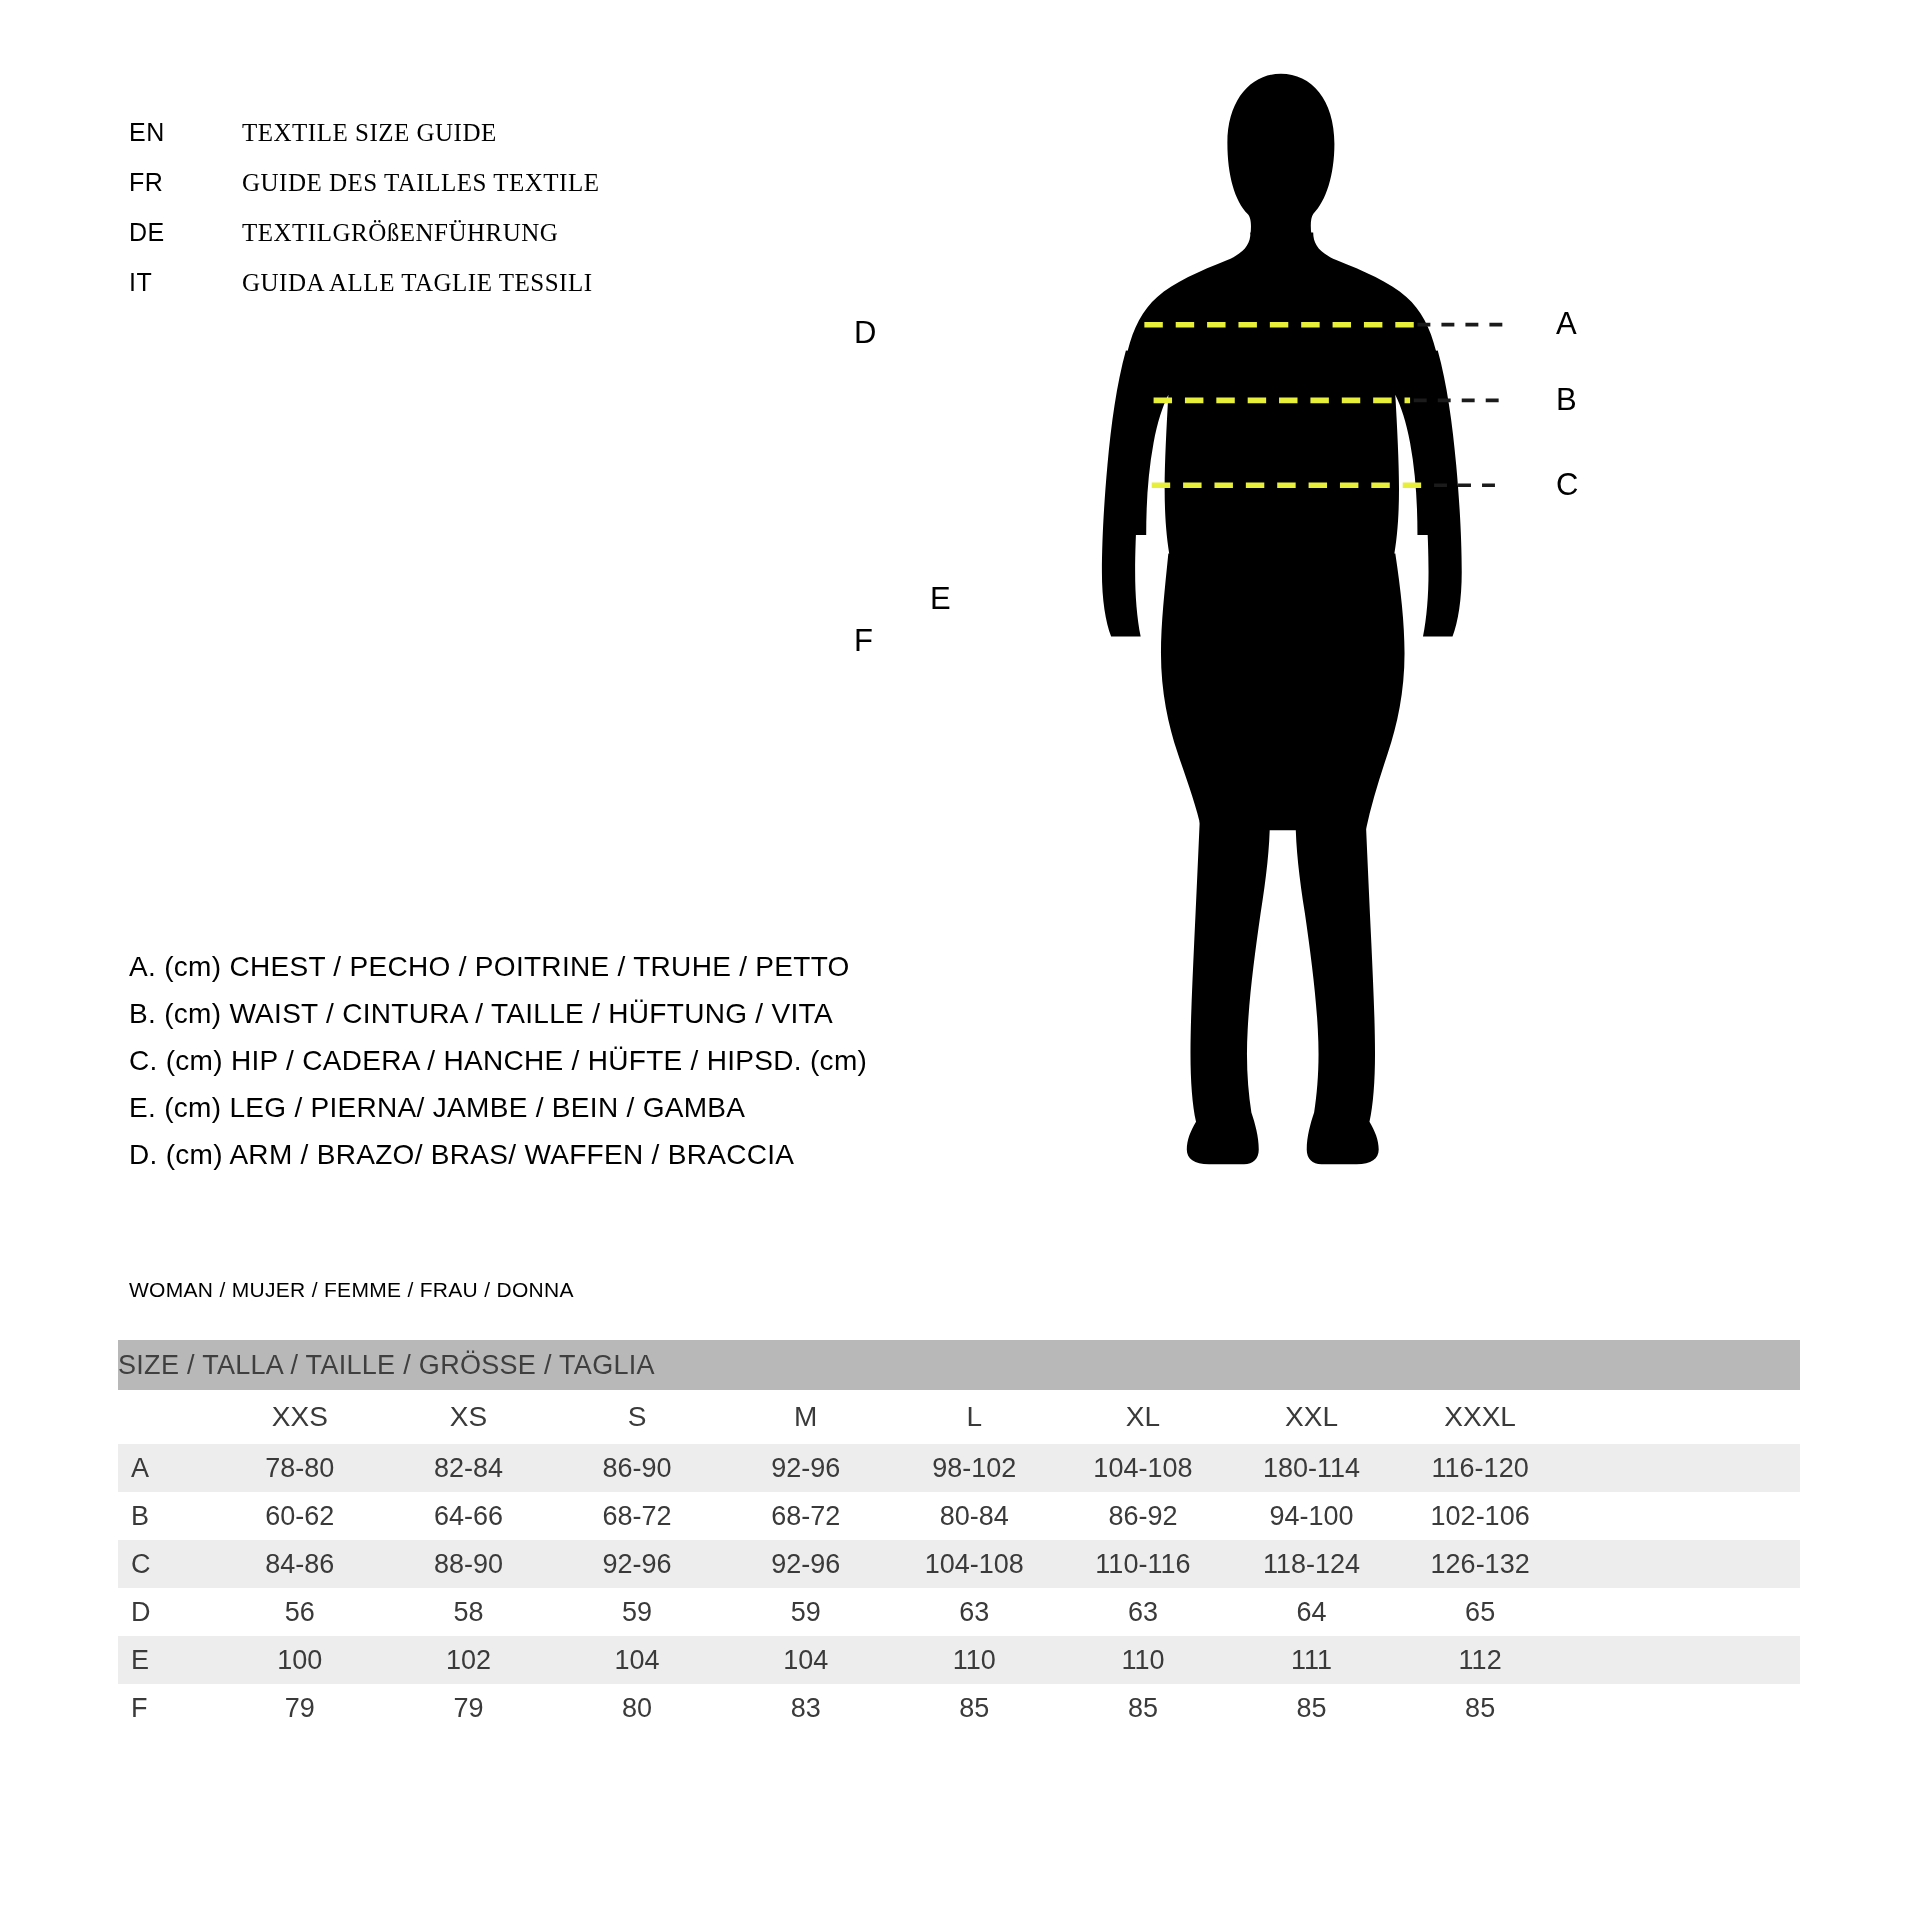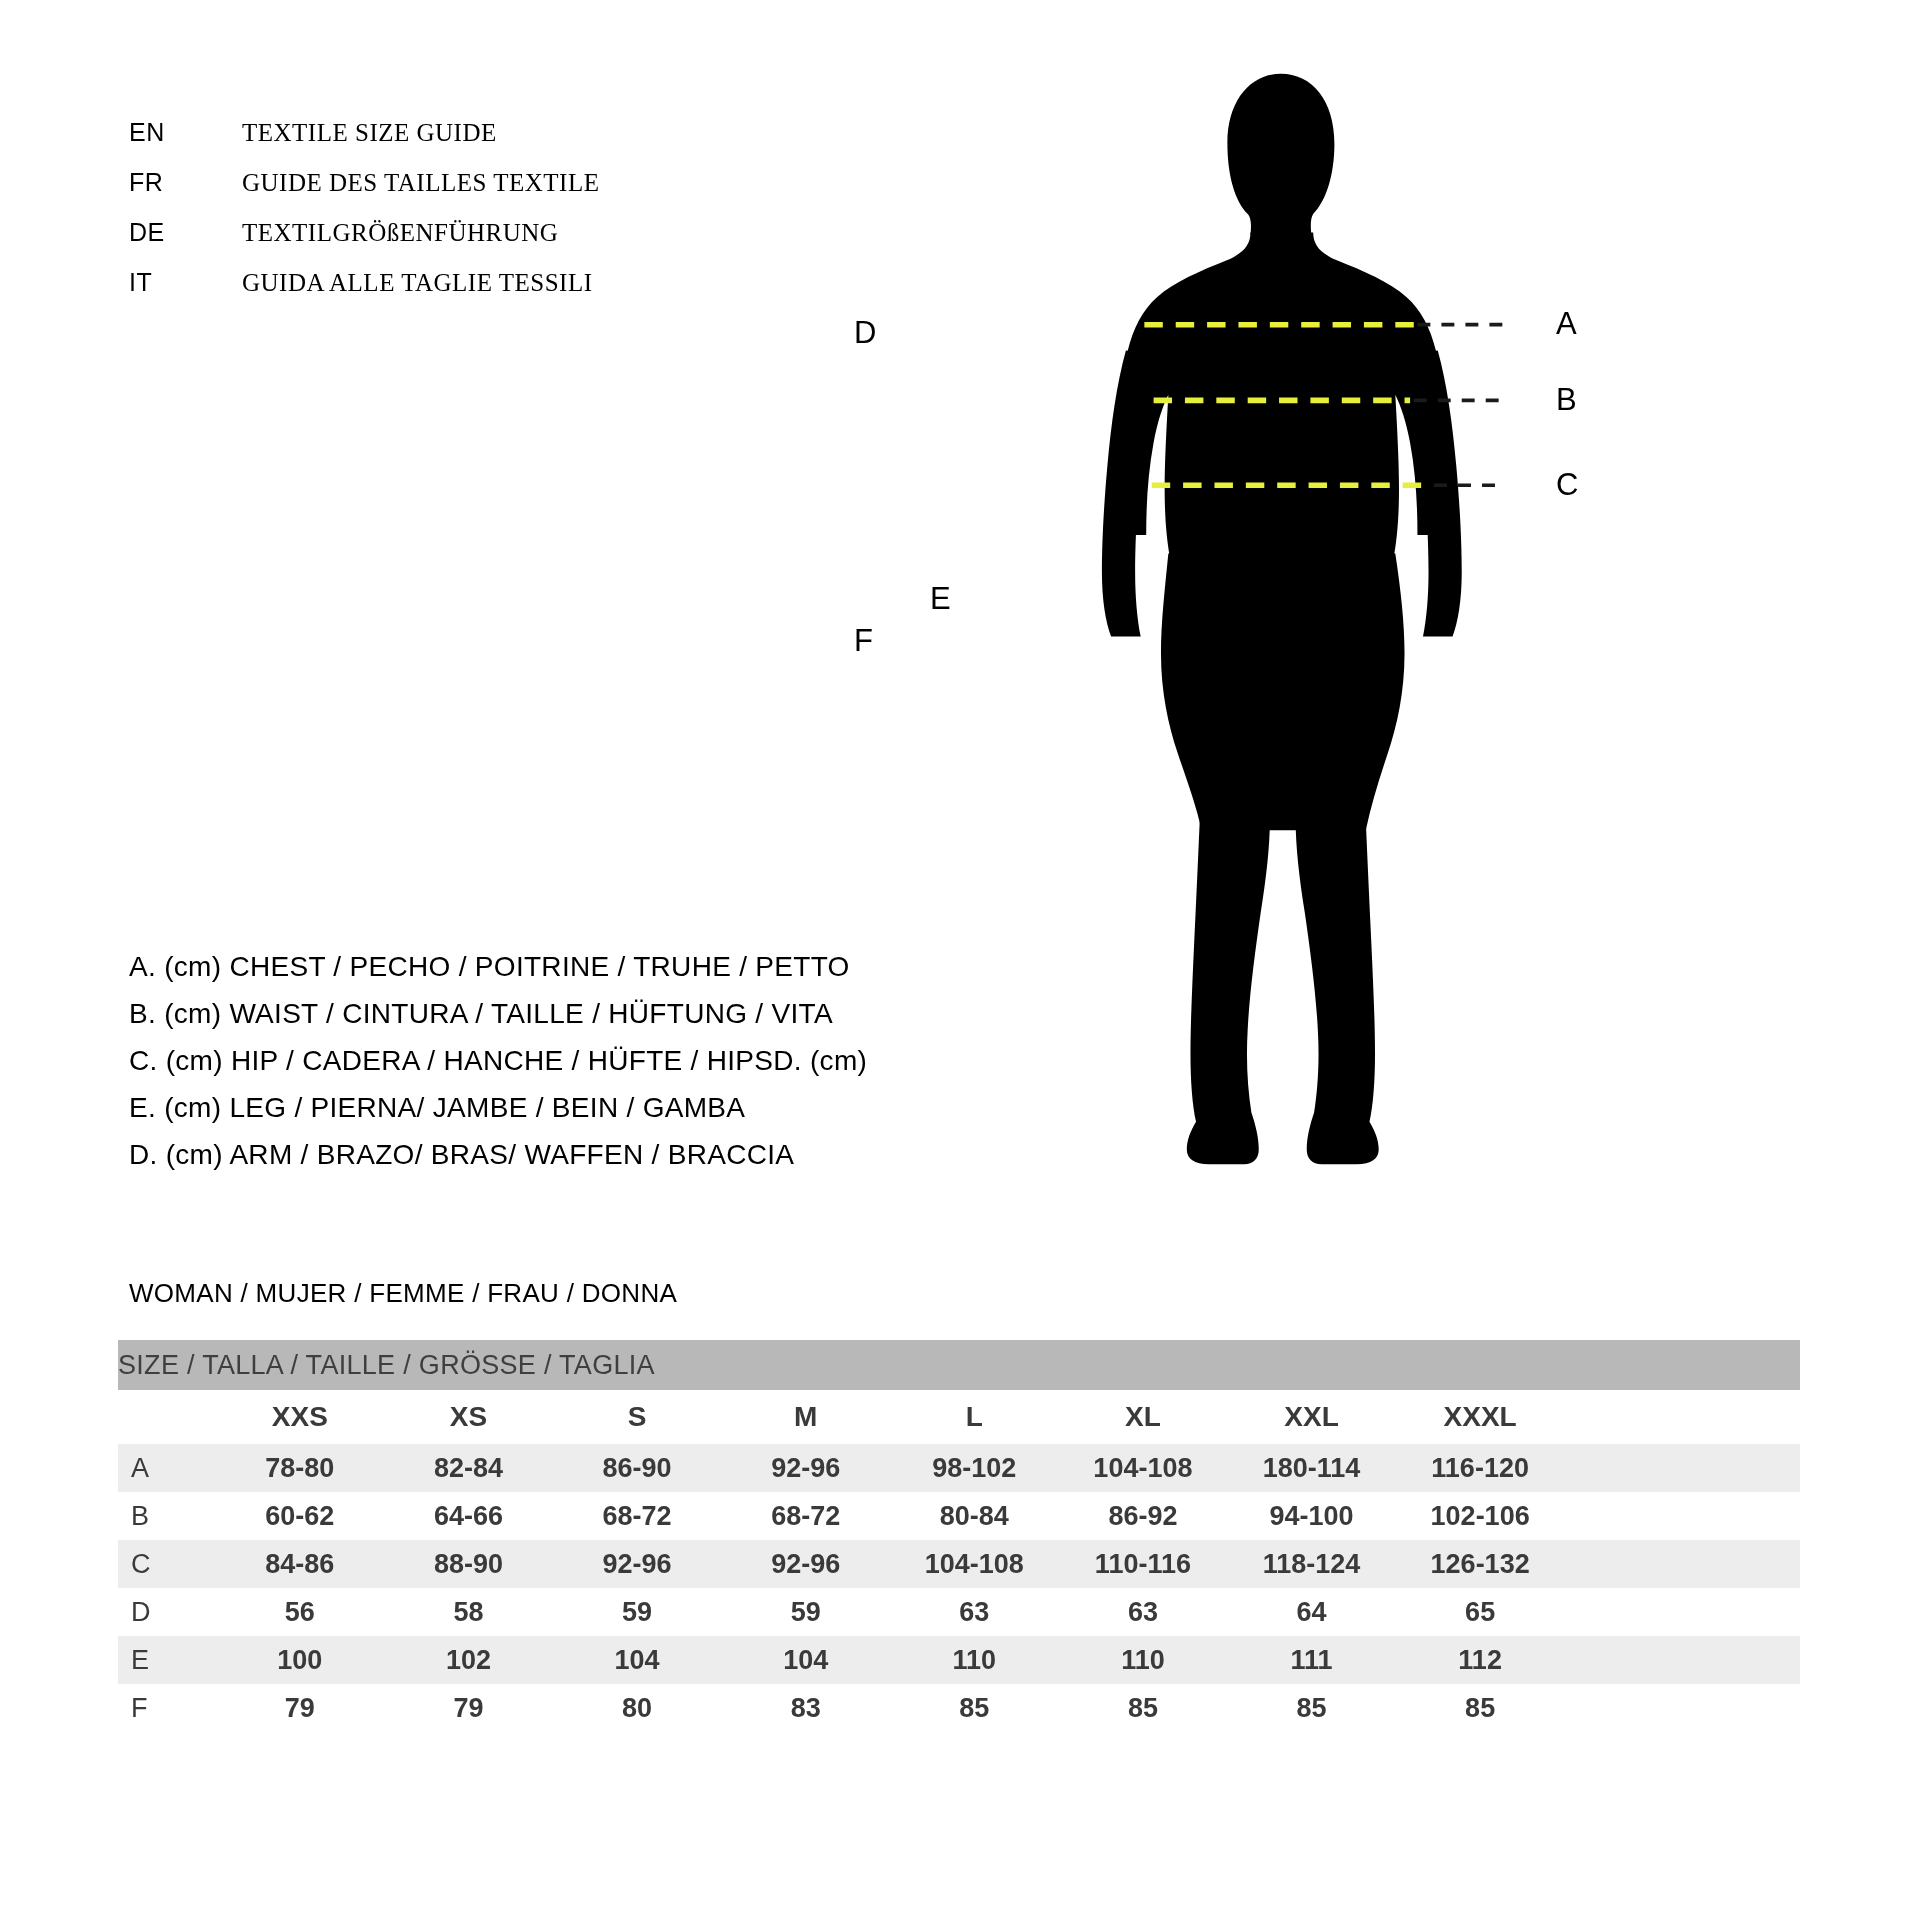--- a/index.html
+++ b/index.html
@@ -48,21 +48,21 @@
     height: 47px;
     font-size: 28px;
     white-space: nowrap;
     letter-spacing: 0.3px;
   }
 
   #subject-label {
     position: absolute;
     left: 129px;
     top: 1278px;
-    font-size: 26px;
+    font-size: 21px;
     letter-spacing: 0.3px;
     white-space: nowrap;
   }
 
   
   #size-table {
     position: absolute;
     left: 118px;
     top: 1340px;
     width: 1682px;
@@ -88,21 +88,20 @@
     background: #ffffff;
   }
   #size-table td.lbl {
     width: 79px;
     padding-left: 13px;
     text-align: left;
   }
   #size-table td.val {
     text-align: center;
     width: 159px;
-    font-weight: bold;
   }
   #size-table td.pad {
     width: 222px;
   }
   #size-table tr.sizes td {
     background: #ffffff;
     color: #3a3a3a;
     font-size: 28px;
     height: 54px;
   }

